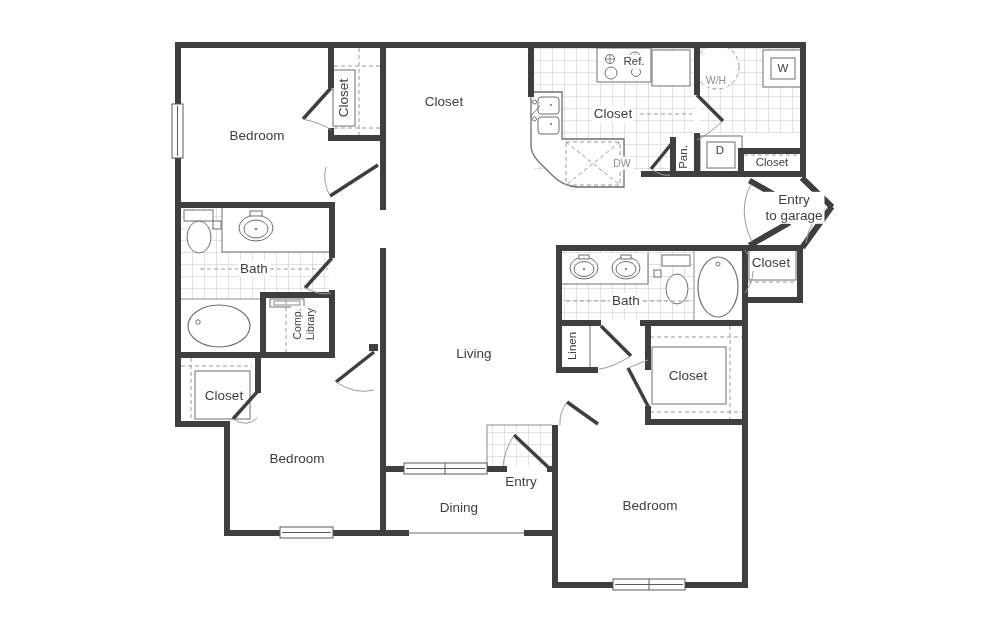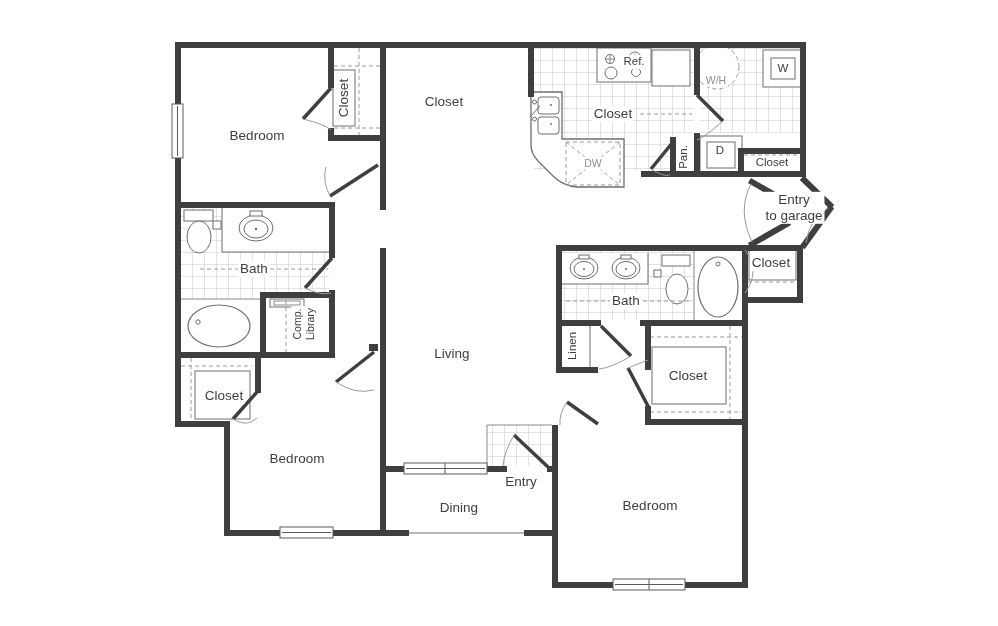--- a/index.html
+++ b/index.html
@@ -276,31 +276,31 @@
 
   <div class="lbl nobg" style="left:257px;top:136px">Bedroom</div>
   <div class="lbl rot" style="left:344px;top:98px">Closet</div>
   <div class="lbl nobg" style="left:444px;top:102px">Closet</div>
   <div class="lbl" style="left:613px;top:114px">Closet</div>
   <div class="lbl sm" style="left:634px;top:62px">Ref.</div>
   <div class="lbl xs muted" style="left:716px;top:80px">W/H</div>
   <div class="lbl sm" style="left:783px;top:69px">W</div>
   <div class="lbl sm rot" style="left:684px;top:157px">Pan.</div>
   <div class="lbl sm" style="left:720px;top:151px">D</div>
-  <div class="lbl xs muted" style="left:593px;top:163px">DW</div>
+  <div class="lbl xs muted" style="left:622px;top:163px">DW</div>
   <div class="lbl sm" style="left:772px;top:163px">Closet</div>
   <div class="lbl two" style="left:794px;top:208px">
     <span>Entry</span><br>
     <span>to garage</span>
   </div>
   <div class="lbl" style="left:771px;top:263px">Closet</div>
   <div class="lbl" style="left:626px;top:301px">Bath</div>
   <div class="lbl sm rot" style="left:573px;top:346px">Linen</div>
   <div class="lbl" style="left:688px;top:376px">Closet</div>
-  <div class="lbl nobg" style="left:452px;top:354px">Living</div>
+  <div class="lbl nobg" style="left:474px;top:354px">Living</div>
   <div class="lbl" style="left:254px;top:269px">Bath</div>
   <div class="lbl xs rot two" style="left:304px;top:324px">
     <span>Comp.</span><br>
     <span>Library</span>
   </div>
   <div class="lbl" style="left:224px;top:396px">Closet</div>
   <div class="lbl nobg" style="left:297px;top:459px">Bedroom</div>
   <div class="lbl nobg" style="left:521px;top:482px">Entry</div>
   <div class="lbl nobg" style="left:459px;top:508px">Dining</div>
   <div class="lbl nobg" style="left:650px;top:506px">Bedroom</div>

